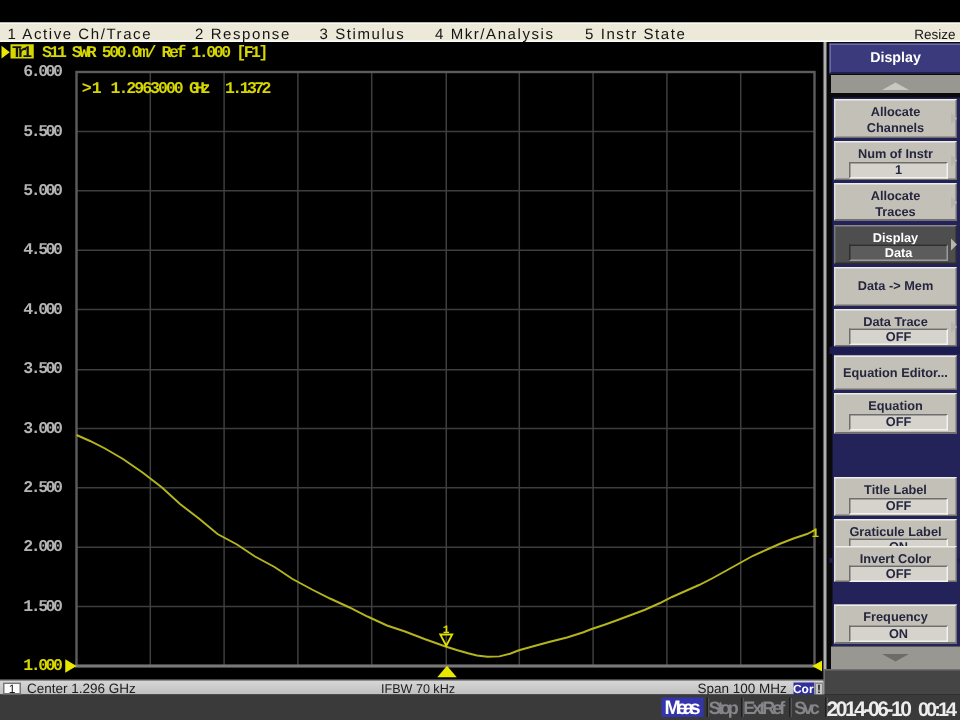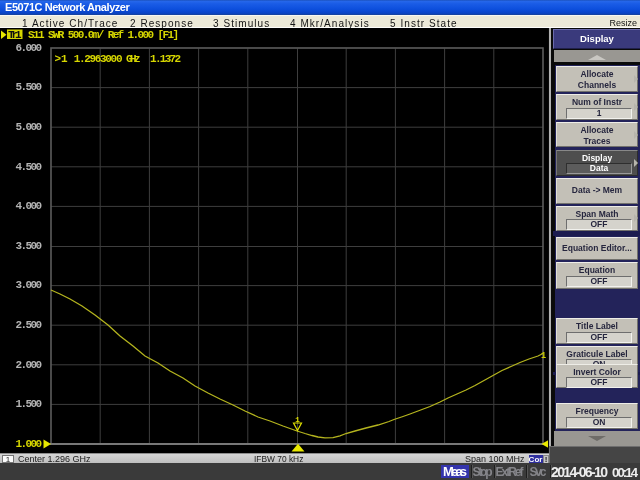--- a/index.html
+++ b/index.html
@@ -31,25 +31,22 @@
   #status{left:0;top:453px;width:549px;height:10px;background:linear-gradient(180deg,#d6d6d6,#bfbfbf);border-top:1px solid #8e8e8e;box-sizing:border-box;font-size:9px;color:#1c1c1c;}
   #status .t{position:absolute;top:0px;line-height:10px;white-space:pre;}
   
   #bottom{left:0;top:463px;width:640px;height:17px;background:#3a3a3a;font-weight:bold;}
   #bottom .vsep{position:absolute;top:2px;height:13px;width:1px;background:#1e1e1e;border-right:1px solid #555;}
   #meas{position:absolute;left:441px;top:2px;width:28px;height:13px;background:#3434ac;}
 </style>
 </head>
 <body>
 <div id="root">
-  <div class="abs" id="title">
-      <span>E5071C Network Analyzer</span>
-    </div>
   <div class="abs" id="menu">
-    <div style="left:5px;margin-left:17px;">1 Active Ch/Trace</div>
+    <div style="left:5px;">1 Active Ch/Trace</div>
     <div style="left:130px;">2 Response</div>
     <div style="left:213px;">3 Stimulus</div>
     <div style="left:290px;">4 Mkr/Analysis</div>
     <div style="left:390px;">5 Instr State</div>
     <div style="right:3px;font-size:9px;letter-spacing:0px;">Resize</div>
   </div>
   <div class="abs" id="client"></div>
   <svg class="abs" style="left:0;top:28px;" width="552" height="425" viewBox="0 0 552 425">
     <g stroke="#3e3e3e" stroke-width="1">
       <path d="M100.2 20.5V416M149.4 20.5V416M198.6 20.5V416M247.8 20.5V416M297.5 20.5V416M346.2 20.5V416M395.4 20.5V416M444.6 20.5V416M493.8 20.5V416"></path>
@@ -118,21 +115,21 @@
       </div>
     <div class="btn" style="top:121.6px;height:26.2px;background:#4e4e4e;border-color:#888 #2c2c2c #2c2c2c #777;color:#fff;">
         <div class="l1">Display</div>
         <div class="fld" style="background:#5c5c5c;border-color:#2e2e2e #9a9a9a #9a9a9a #2e2e2e;">Data</div>
         <div class="arr"></div>
       </div>
     <div class="btn" style="top:149.7px;height:26px;padding-left:22px;">
         <div class="c1">Data -&gt; Mem</div>
       </div>
     <div class="btn" style="top:177.8px;height:25px;">
-        <div class="l1">Span Math</div>
+        <div class="l1">Data Trace</div>
         <div class="fld">OFF</div>
         <div class="arr"></div>
       </div>
     <div class="gsep" style="top:203.2px;height:4.8px;"></div>
     <div class="btn" style="top:208.5px;height:23.8px;">
         <div class="c1">Equation Editor...</div>
       </div>
     <div class="btn" style="top:233.7px;height:27px;">
         <div class="l1">Equation</div>
         <div class="fld" style="top:13px;">OFF</div>

